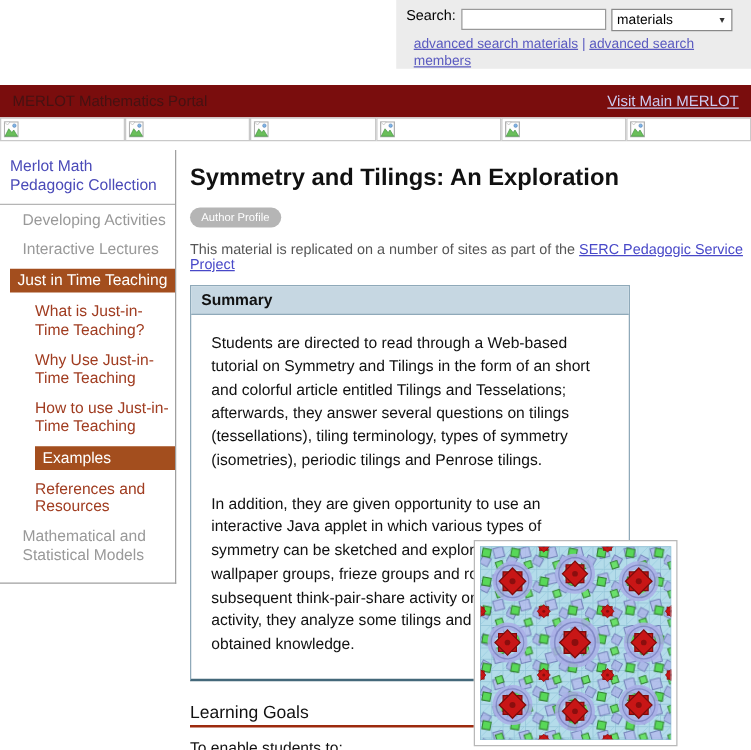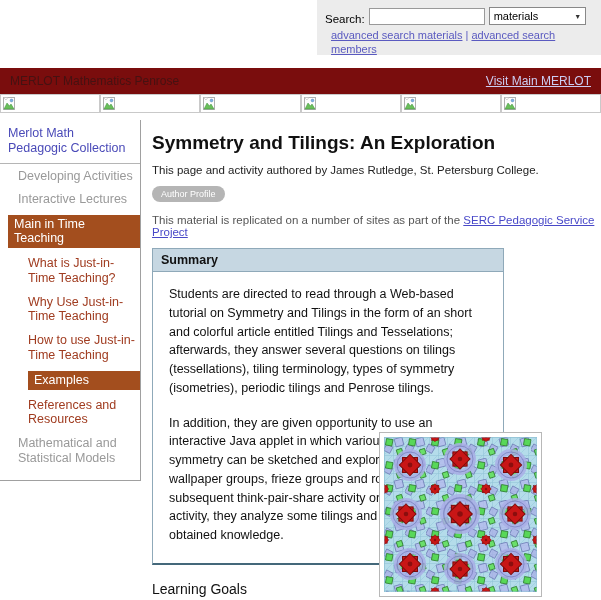--- a/index.html
+++ b/index.html
@@ -4,21 +4,21 @@
 <style>
   html,body{margin:0;padding:0;}
   body{
     width:601px;height:600px;position:relative;overflow:hidden;
     background:#fff;font-family:"Liberation Sans",sans-serif;
   }
   a{cursor:pointer;}
 
   
   .search-panel{position:absolute;left:317px;top:0;width:284px;height:55px;background:#ececec;box-sizing:border-box;}
-  .search-row{display:flex;align-items:flex-end;padding:7px 22px 0 8px;gap:4px;}
+  .search-row{display:flex;align-items:flex-start;padding:7px 22px 0 8px;gap:4px;}
   .search-label{font-size:11.5px;color:#000;white-space:nowrap;}
   .search-input{width:110px;height:15px;border:1px solid #999;background:#fff;font-size:11px;padding:0 2px;}
   .search-select{width:104px;height:18px;border:1px solid #888;background:#fff;font-size:11px;color:#000;
     display:flex;align-items:center;justify-content:space-between;padding:0 4px;box-sizing:border-box;cursor:pointer;gap:36px;}
   .dd-arrow{font-size:7px;color:#333;}
   .search-links{text-align:left;font-size:11px;margin-top:4px;line-height:1.25;color:#5a5ac0;padding:0 14px;}
   .search-links a{color:#5a5ac0;text-decoration:underline;}
 
   
   .banner{position:absolute;left:0;top:68px;width:601px;height:26px;background:#7a0d0d;
@@ -75,21 +75,21 @@
     <input class="search-input" type="text" data-interactable="true" value="" style="">
     <div class="search-select" data-interactable="true">
       <span data-interactable="false">materials</span>
       <span class="dd-arrow" data-interactable="false">▼</span>
     </div>
   </div>
   <div class="search-links" data-interactable="false"><a data-interactable="true">advanced search materials</a><span data-interactable="false"> | </span><a data-interactable="true">advanced search members</a></div>
 </div>
 
 <div class="banner" data-interactable="false">
-  <span class="banner-title" data-interactable="false">MERLOT Mathematics Penrose</span>
+  <span class="banner-title" data-interactable="false">MERLOT Mathematics Portal</span>
   <a class="banner-link" data-interactable="true">Visit Main MERLOT</a>
 </div>
 
 <div class="navstrip" data-interactable="false">
   <div class="nav-cell" data-interactable="true">
       <svg data-interactable="false" width="12" height="13" viewBox="0 0 12 13">
         <rect x="0.5" y="0.5" width="11" height="12" fill="#fdfdfd" stroke="#b0b0b0"></rect>
         <path d="M1 12 L4 6 L6.5 9 L8 7 L11 12 Z" fill="#6abf5a" stroke="#3f8f3f" stroke-width="0.5"></path>
         <circle cx="8.5" cy="3.5" r="1.4" fill="#7fb2e5" stroke="#4477aa" stroke-width="0.4"></circle>
         <path d="M0.5 0.5 L5 0.5 L3 3 Z" fill="#fff" stroke="#b0b0b0" stroke-width="0.5"></path>
@@ -135,32 +135,31 @@
         <path d="M0.5 0.5 L5 0.5 L3 3 Z" fill="#fff" stroke="#b0b0b0" stroke-width="0.5"></path>
       </svg>
     </div>
 </div>
 
 <div class="sidebar" data-interactable="false">
   <div class="sb-title" data-interactable="true">Merlot Math Pedagogic Collection</div>
   <hr class="sb-sep" data-interactable="false">
   <div class="sb-muted" data-interactable="true">Developing Activities</div>
   <div class="sb-muted" data-interactable="true">Interactive Lectures</div>
-  <div class="sb-active" data-interactable="true">Main in Time Teaching</div>
+  <div class="sb-active" data-interactable="true">Just in Time Teaching</div>
   <div class="sb-sub" data-interactable="true">What is Just-in-Time Teaching?</div>
   <div class="sb-sub" data-interactable="true">Why Use Just-in-Time Teaching</div>
   <div class="sb-sub" data-interactable="true">How to use Just-in-Time Teaching</div>
   <div class="sb-subactive" data-interactable="true">Examples</div>
   <div class="sb-sub" data-interactable="true">References and Resources</div>
   <div class="sb-muted" data-interactable="true">Mathematical and Statistical Models</div>
 </div>
 
 <div class="main" data-interactable="false">
   <h1 class="page-title" data-interactable="false">Symmetry and Tilings: An Exploration</h1>
-  <div class="byline" data-interactable="false">This page and activity authored by James Rutledge, St. Petersburg College.</div>
   <div class="pill" data-interactable="true">Author Profile</div>
   <div class="replication" data-interactable="false"><span data-interactable="false">This material is replicated on a number of sites as part of the </span><a data-interactable="true">SERC Pedagogic Service Project</a></div>
 
   <div class="summary-box" data-interactable="false">
     <div class="summary-head" data-interactable="false">Summary</div>
     <div class="summary-body" data-interactable="false">
       <p data-interactable="false">Students are directed to read through a Web-based tutorial on Symmetry and Tilings in the form of an short and colorful article entitled Tilings and Tesselations; afterwards, they answer several questions on tilings (tessellations), tiling terminology, types of symmetry (isometries), periodic tilings and Penrose tilings.</p>
       <p data-interactable="false">In addition, they are given opportunity to use an interactive Java applet in which various types of symmetry can be sketched and explored in the form of wallpaper groups, frieze groups and rosette groups. In a subsequent think-pair-share activity or write-pair-share activity, they analyze some tilings and apply their newly obtained knowledge.</p>
     </div>
   </div>

